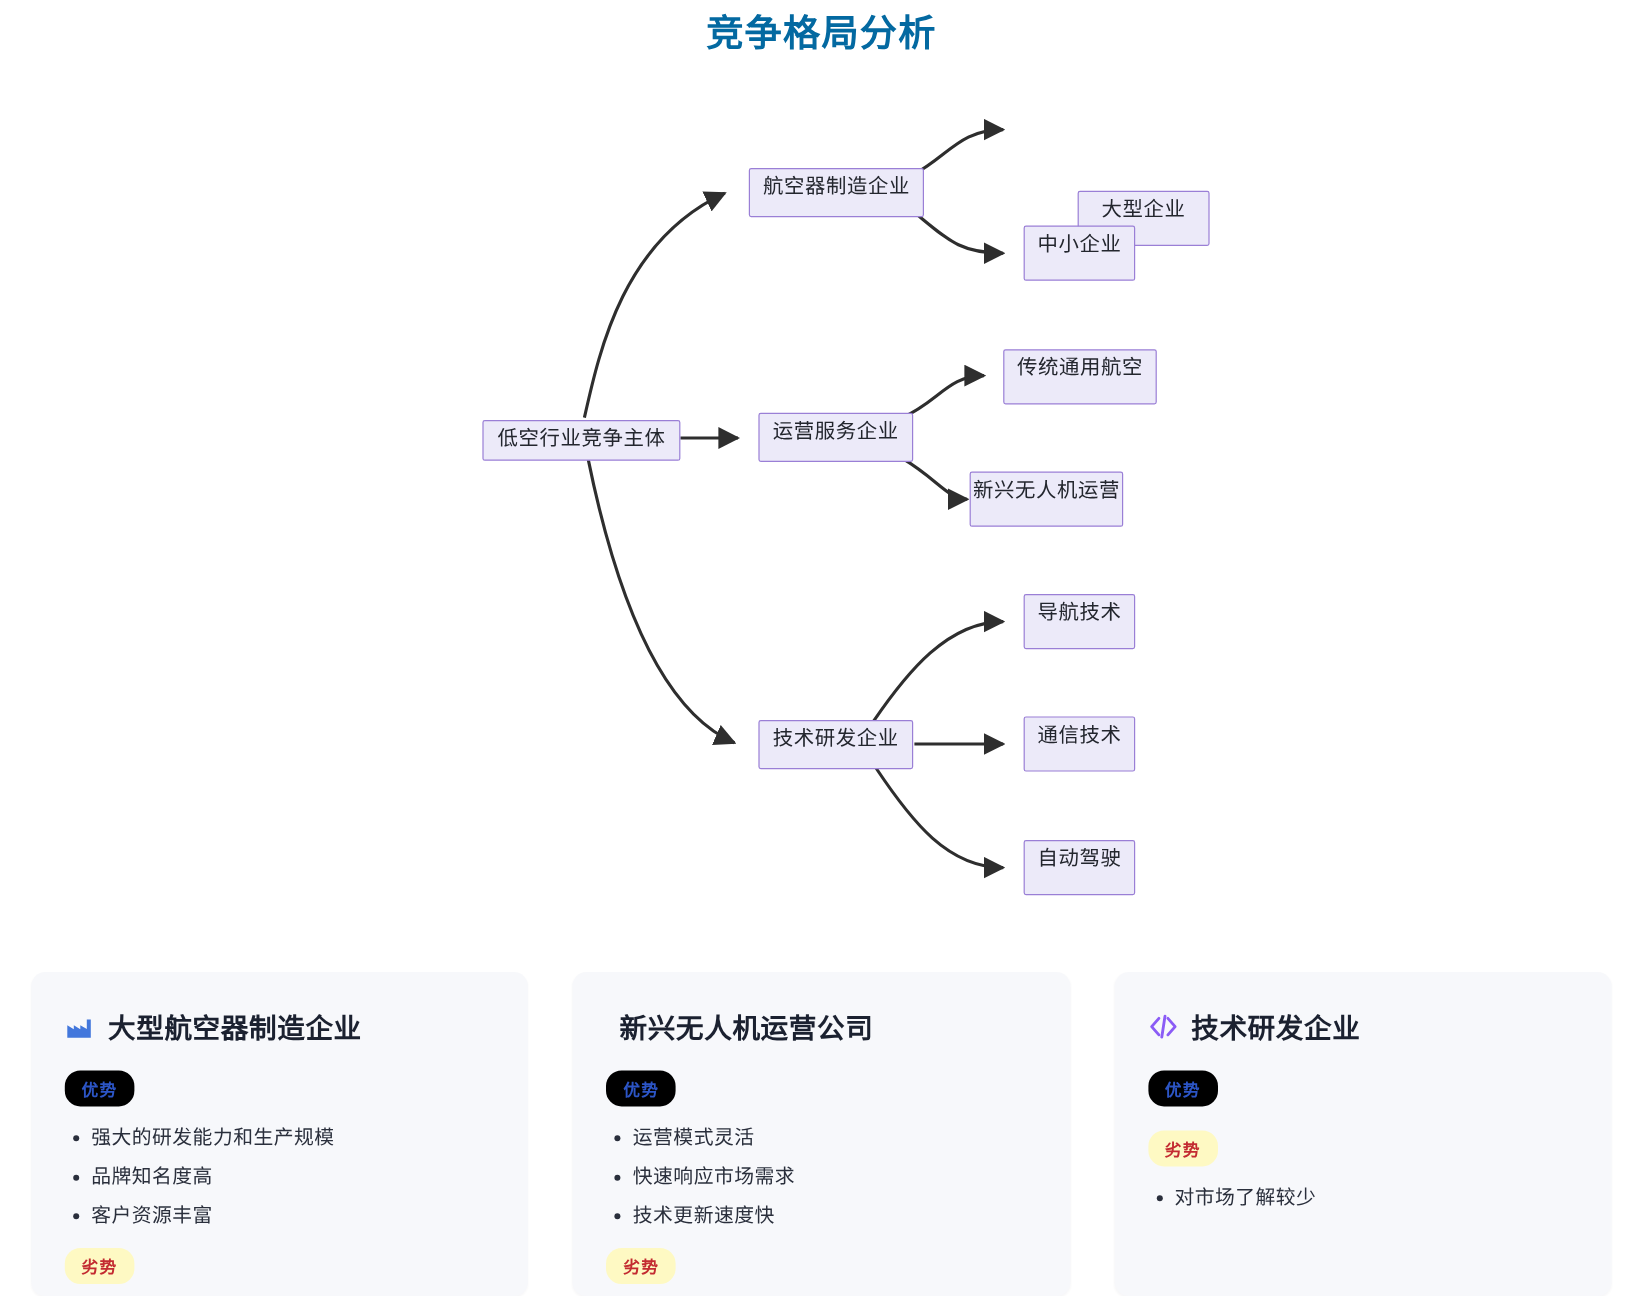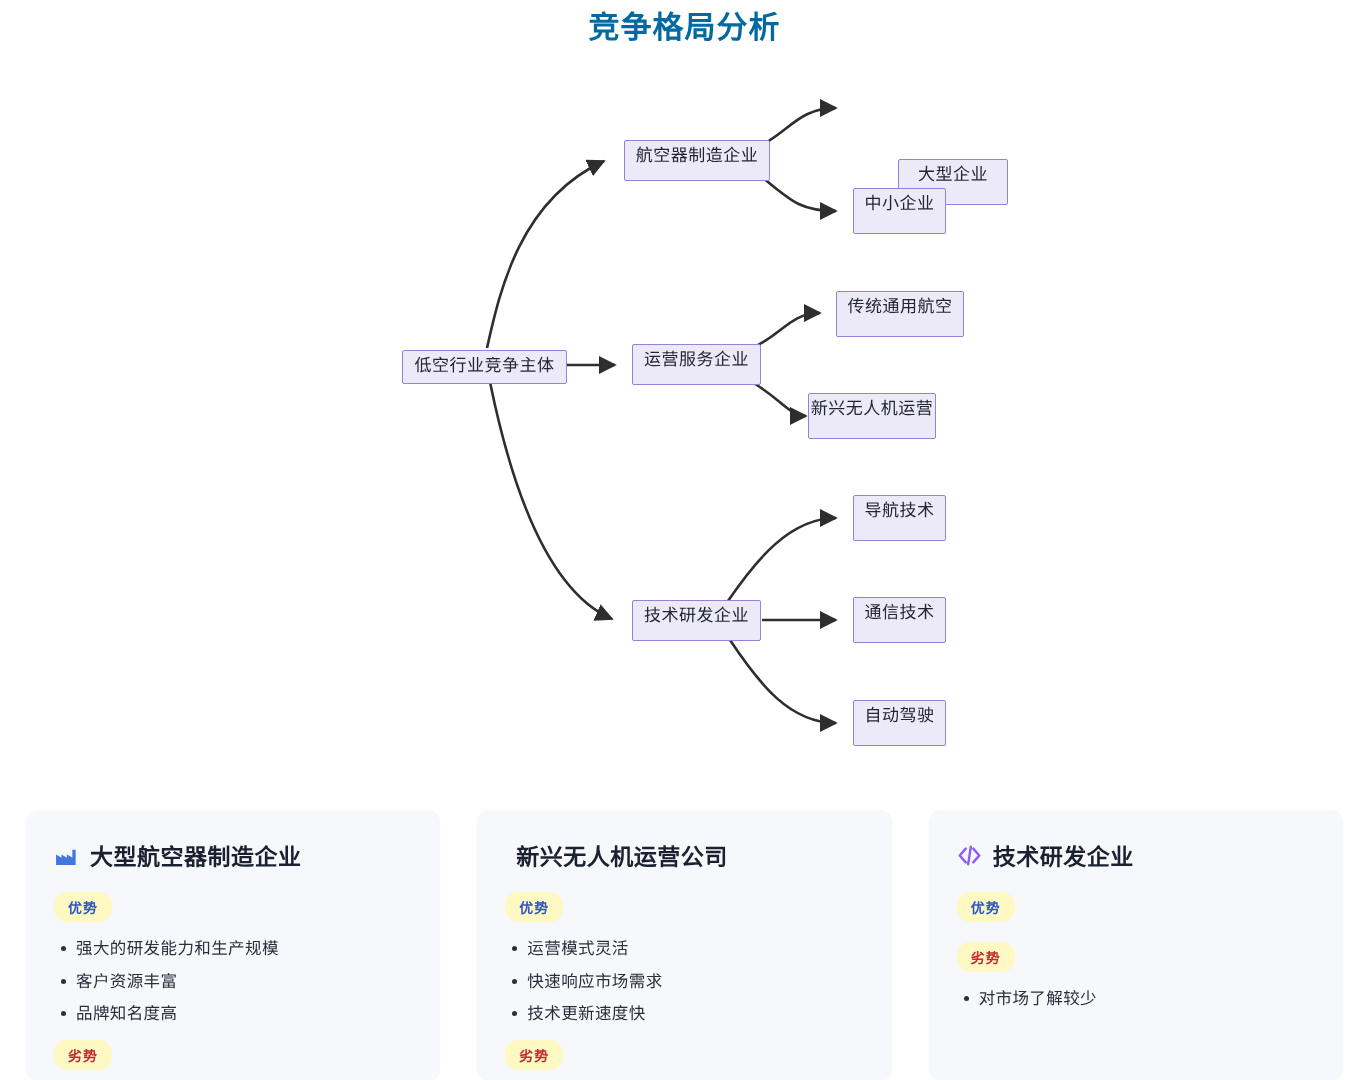--- a/index.html
+++ b/index.html
@@ -107,21 +107,21 @@
   }
   .badge {
     display: inline-block;
     font-size: 14px;
     font-weight: 700;
     padding: 5px 14px;
     border-radius: 13px;
     letter-spacing: 1px;
     margin: 4px 0 10px 0;
   }
-  .badge.pro { background: #fef9c3; color: #2C55C6; }
+  .badge.pro { background: #000000; color: #2C55C6; }
   .badge.con { background: #fef9c3; color: #C32B31; }
   .bullets {
     list-style: none;
     margin: 0 0 6px 0;
     padding: 0 0 0 22px;
   }
   .bullets li {
     position: relative;
     font-size: 16.5px;
     line-height: 1.98;
@@ -217,22 +217,22 @@
       <span class="card-icon">
         <svg width="25" height="25" viewBox="0 0 24 24" aria-hidden="true">
           <path d="M2 21V11l5.2 3.1V11l5.2 3.1V11L17.6 14V6.4h3.2V21z" fill="#4277DC"></path>
         </svg>
       </span>
       <span class="card-title">大型航空器制造企业</span>
     </div>
     <span class="badge pro">优势</span>
     <ul class="bullets">
       <li>强大的研发能力和生产规模</li>
+      <li>品牌知名度高</li>
       <li>客户资源丰富</li>
-      <li>品牌知名度高</li>
     </ul>
     <span class="badge con">劣势</span>
   </div>
 
   <div class="card">
     <div class="card-head">
       <span class="card-icon empty"></span>
       <span class="card-title">新兴无人机运营公司</span>
     </div>
     <span class="badge pro">优势</span>

